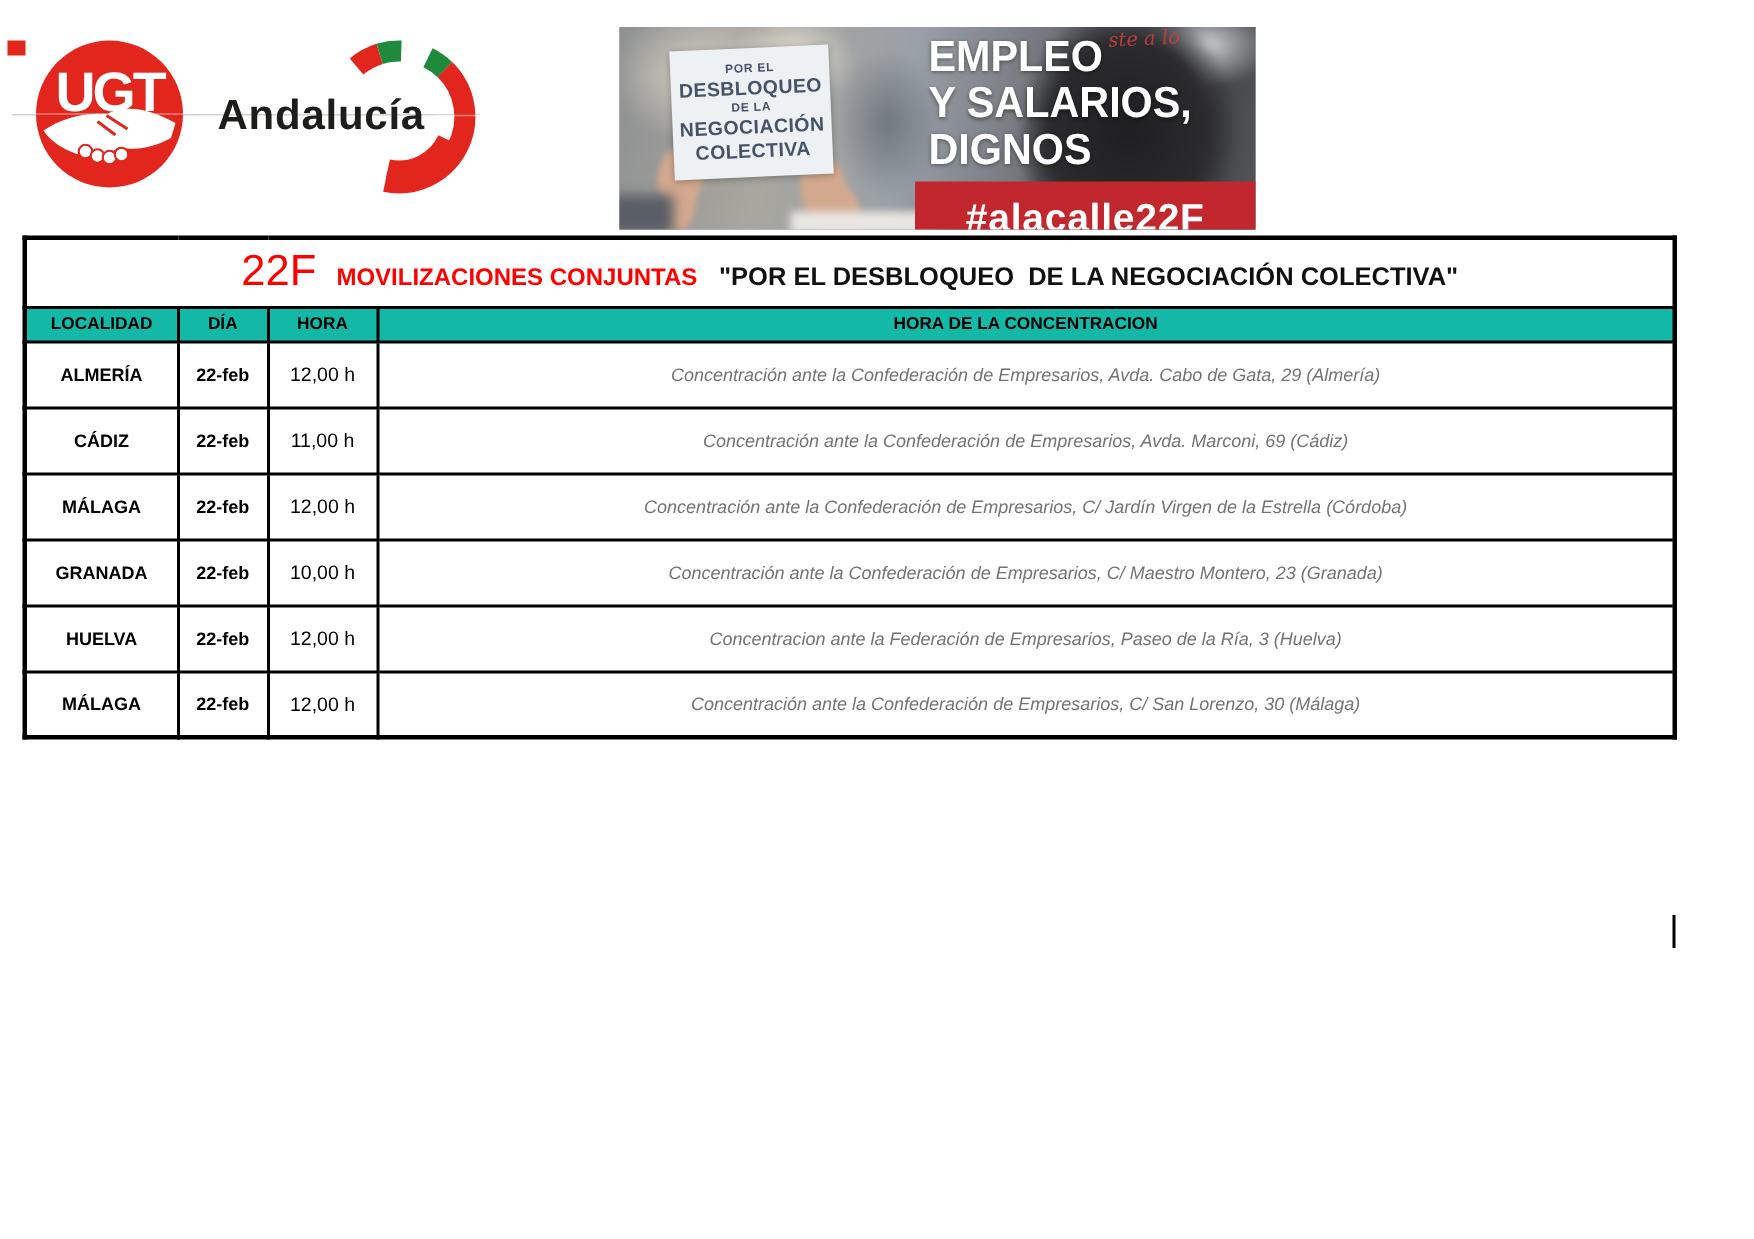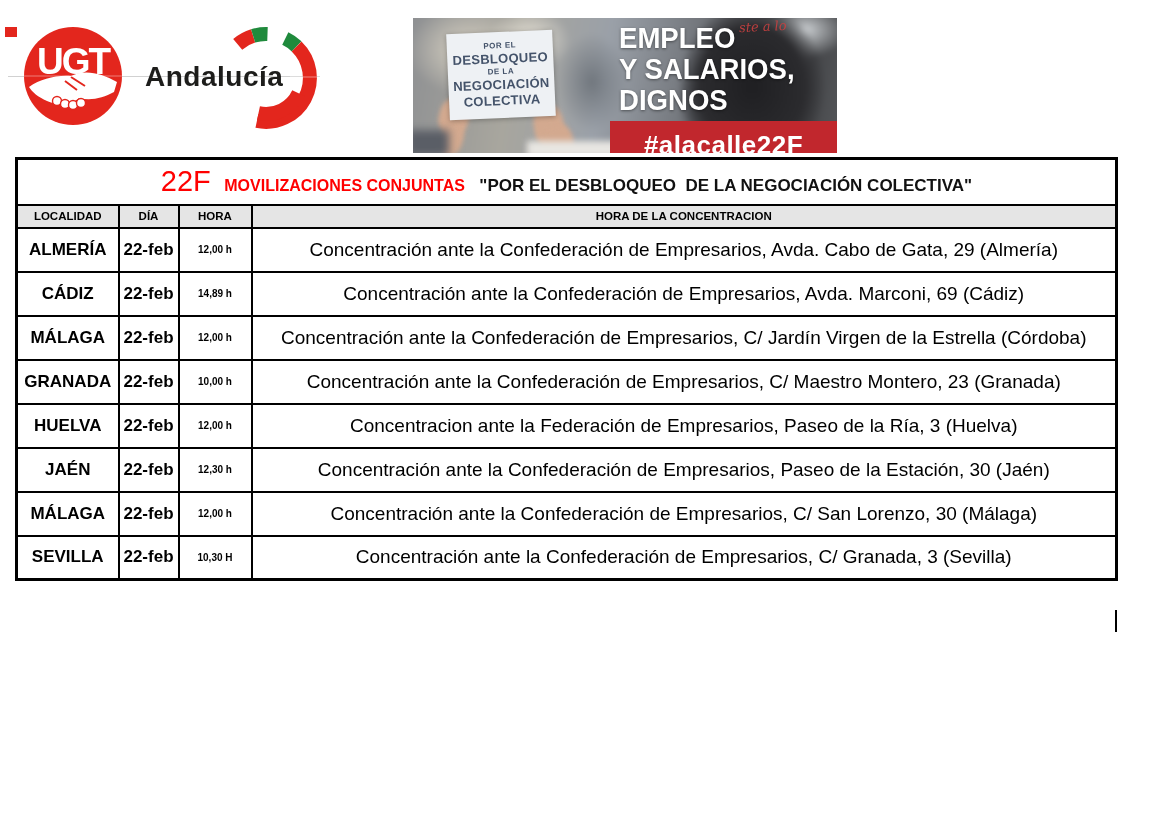--- a/index.html
+++ b/index.html
@@ -73,25 +73,25 @@
   
   table.main {
     position:absolute; left:15px; top:157px; width:1103px;
     border-collapse:collapse; border:3px solid #000; table-layout:fixed;
   }
   table.main td, table.main th { border:2px solid #000; text-align:center; vertical-align:middle; padding:0; }
   tr.row-title td { height:46px; }
   .t-big   { color:#FF0000; font-weight:normal; font-size:29px; }
   .t-red   { color:#FF0000; font-weight:bold; font-size:16px; margin-left:9px;text-align:center; }
   .t-black { color:#111111; font-weight:bold; font-size:17px; margin-left:10px; white-space:pre; }
-  tr.row-head th { height:23px; background:#e5e5e5; font-size:11.5px; font-weight:bold; color:#000; }
+  tr.row-head th { height:23px; background:#14b8a6; font-size:11.5px; font-weight:bold; color:#000; }
   tr.row-data td { height:44px; }
-  td.c-loc, td.c-dia { font-size:17px; font-weight:bold; color:#000; }
-  td.c-hora { font-size:10px; font-weight:bold; color:#000; }
-  td.c-lugar { font-size:19px; font-weight:normal; color:#000000; padding:0 6px; }
+  td.c-loc, td.c-dia { font-size:12px; font-weight:bold; color:#000; }
+  td.c-hora { font-size:13px; font-weight:normal; color:#000; }
+  td.c-lugar { font-size:12px; font-weight:normal; color:#737373; padding:0 6px;font-style:italic; }
 
   .bottom-stub { position:absolute; left:1115px; top:610px; width:2px; height:22px; background:#000; }
 </style>
 </head>
 <body>
 
 <div class="page">
 
   <div class="hairline"></div>
 
@@ -175,21 +175,21 @@
 
       <tr class="row-data">
         <td class="c-loc">ALMERÍA</td>
         <td class="c-dia">22-feb</td>
         <td class="c-hora">12,00 h</td>
         <td class="c-lugar">Concentración ante la Confederación de Empresarios, Avda. Cabo de Gata, 29 (Almería)</td>
       </tr>
       <tr class="row-data">
         <td class="c-loc">CÁDIZ</td>
         <td class="c-dia">22-feb</td>
-        <td class="c-hora">14,89 h</td>
+        <td class="c-hora">11,00 h</td>
         <td class="c-lugar">Concentración ante la Confederación de Empresarios, Avda. Marconi, 69 (Cádiz)</td>
       </tr>
       <tr class="row-data">
         <td class="c-loc">MÁLAGA</td>
         <td class="c-dia">22-feb</td>
         <td class="c-hora">12,00 h</td>
         <td class="c-lugar">Concentración ante la Confederación de Empresarios, C/ Jardín Virgen de la Estrella (Córdoba)</td>
       </tr>
       <tr class="row-data">
         <td class="c-loc">GRANADA</td>
@@ -197,35 +197,23 @@
         <td class="c-hora">10,00 h</td>
         <td class="c-lugar">Concentración ante la Confederación de Empresarios, C/ Maestro Montero, 23 (Granada)</td>
       </tr>
       <tr class="row-data">
         <td class="c-loc">HUELVA</td>
         <td class="c-dia">22-feb</td>
         <td class="c-hora">12,00 h</td>
         <td class="c-lugar">Concentracion ante la Federación de Empresarios, Paseo de la Ría, 3 (Huelva)</td>
       </tr>
       <tr class="row-data">
-        <td class="c-loc">JAÉN</td>
-        <td class="c-dia">22-feb</td>
-        <td class="c-hora">12,30 h</td>
-        <td class="c-lugar">Concentración ante la Confederación de Empresarios, Paseo de la Estación, 30 (Jaén)</td>
-      </tr>
-      <tr class="row-data">
         <td class="c-loc">MÁLAGA</td>
         <td class="c-dia">22-feb</td>
         <td class="c-hora">12,00 h</td>
         <td class="c-lugar">Concentración ante la Confederación de Empresarios, C/ San Lorenzo, 30 (Málaga)</td>
-      </tr>
-      <tr class="row-data">
-        <td class="c-loc">SEVILLA</td>
-        <td class="c-dia">22-feb</td>
-        <td class="c-hora">10,30 H</td>
-        <td class="c-lugar">Concentración ante la Confederación de Empresarios, C/ Granada, 3 (Sevilla)</td>
       </tr>
     </tbody>
   </table>
 
   <div class="bottom-stub"></div>
 
 </div>
 
 </body></html>

